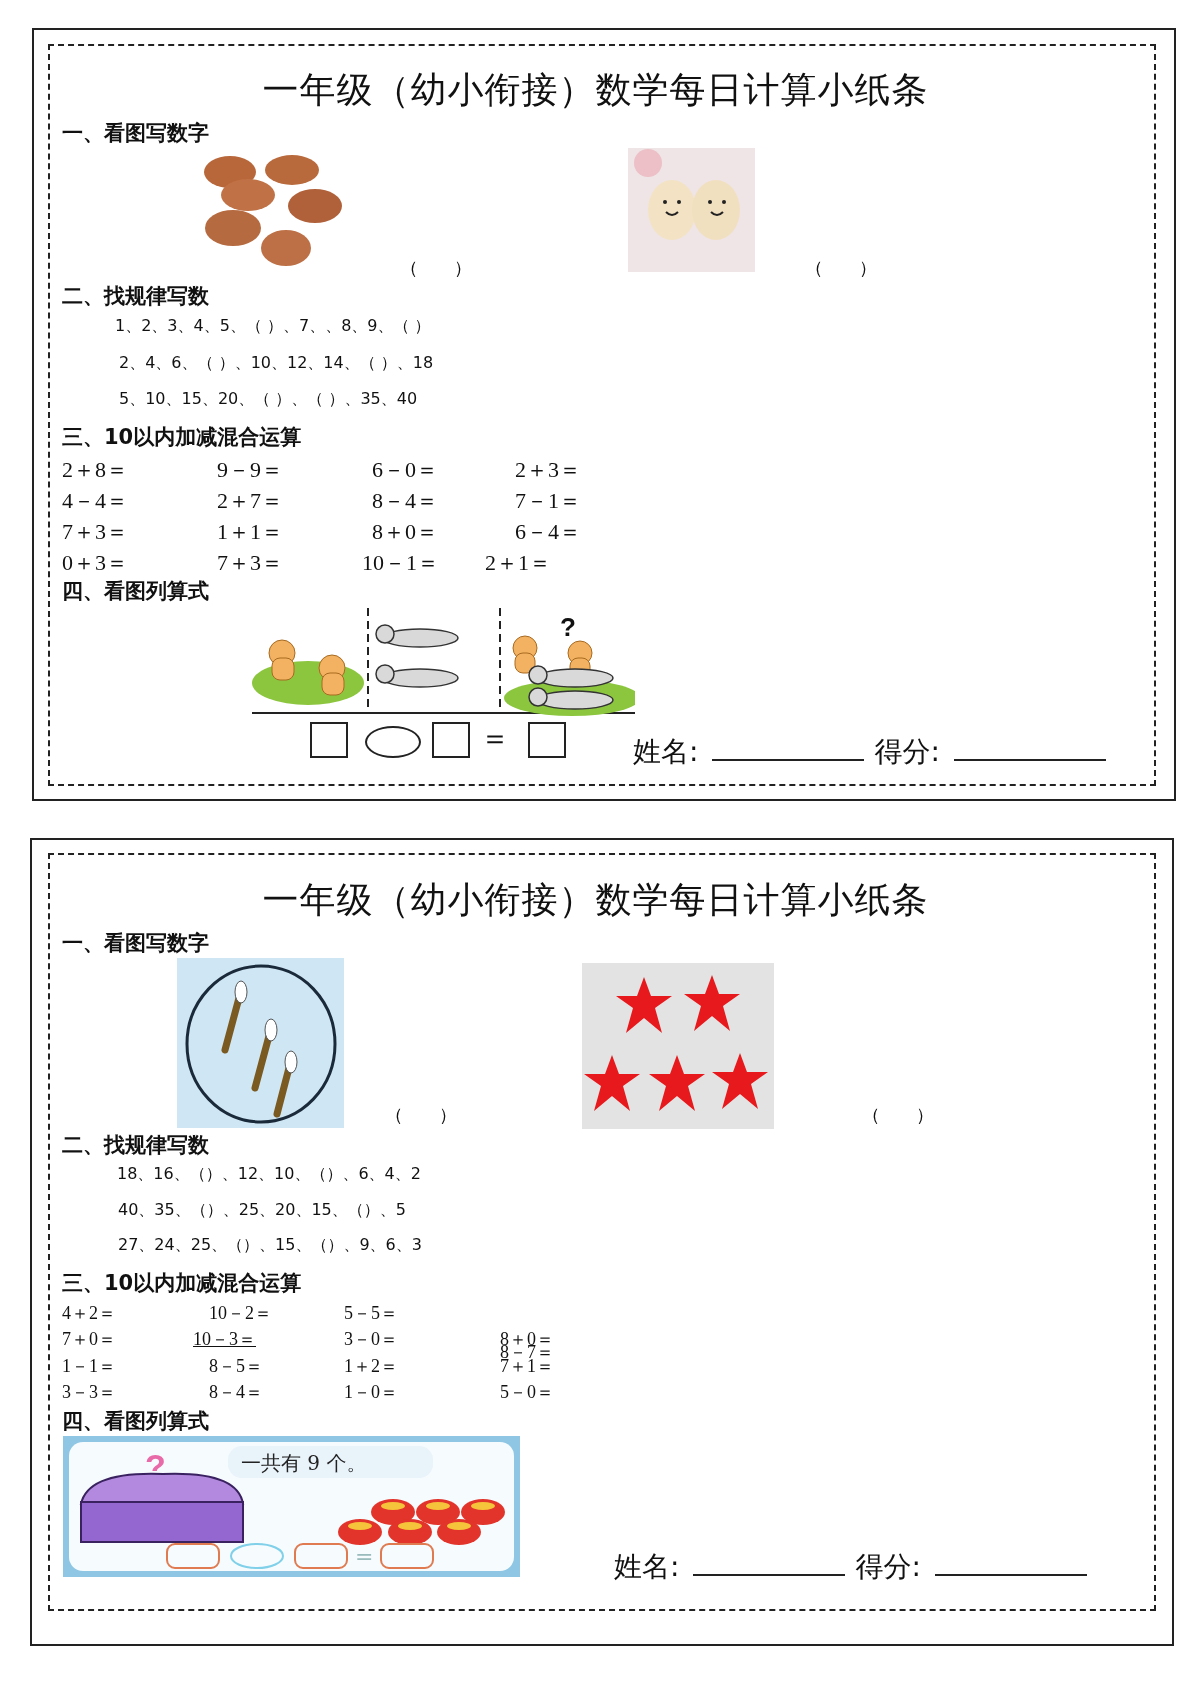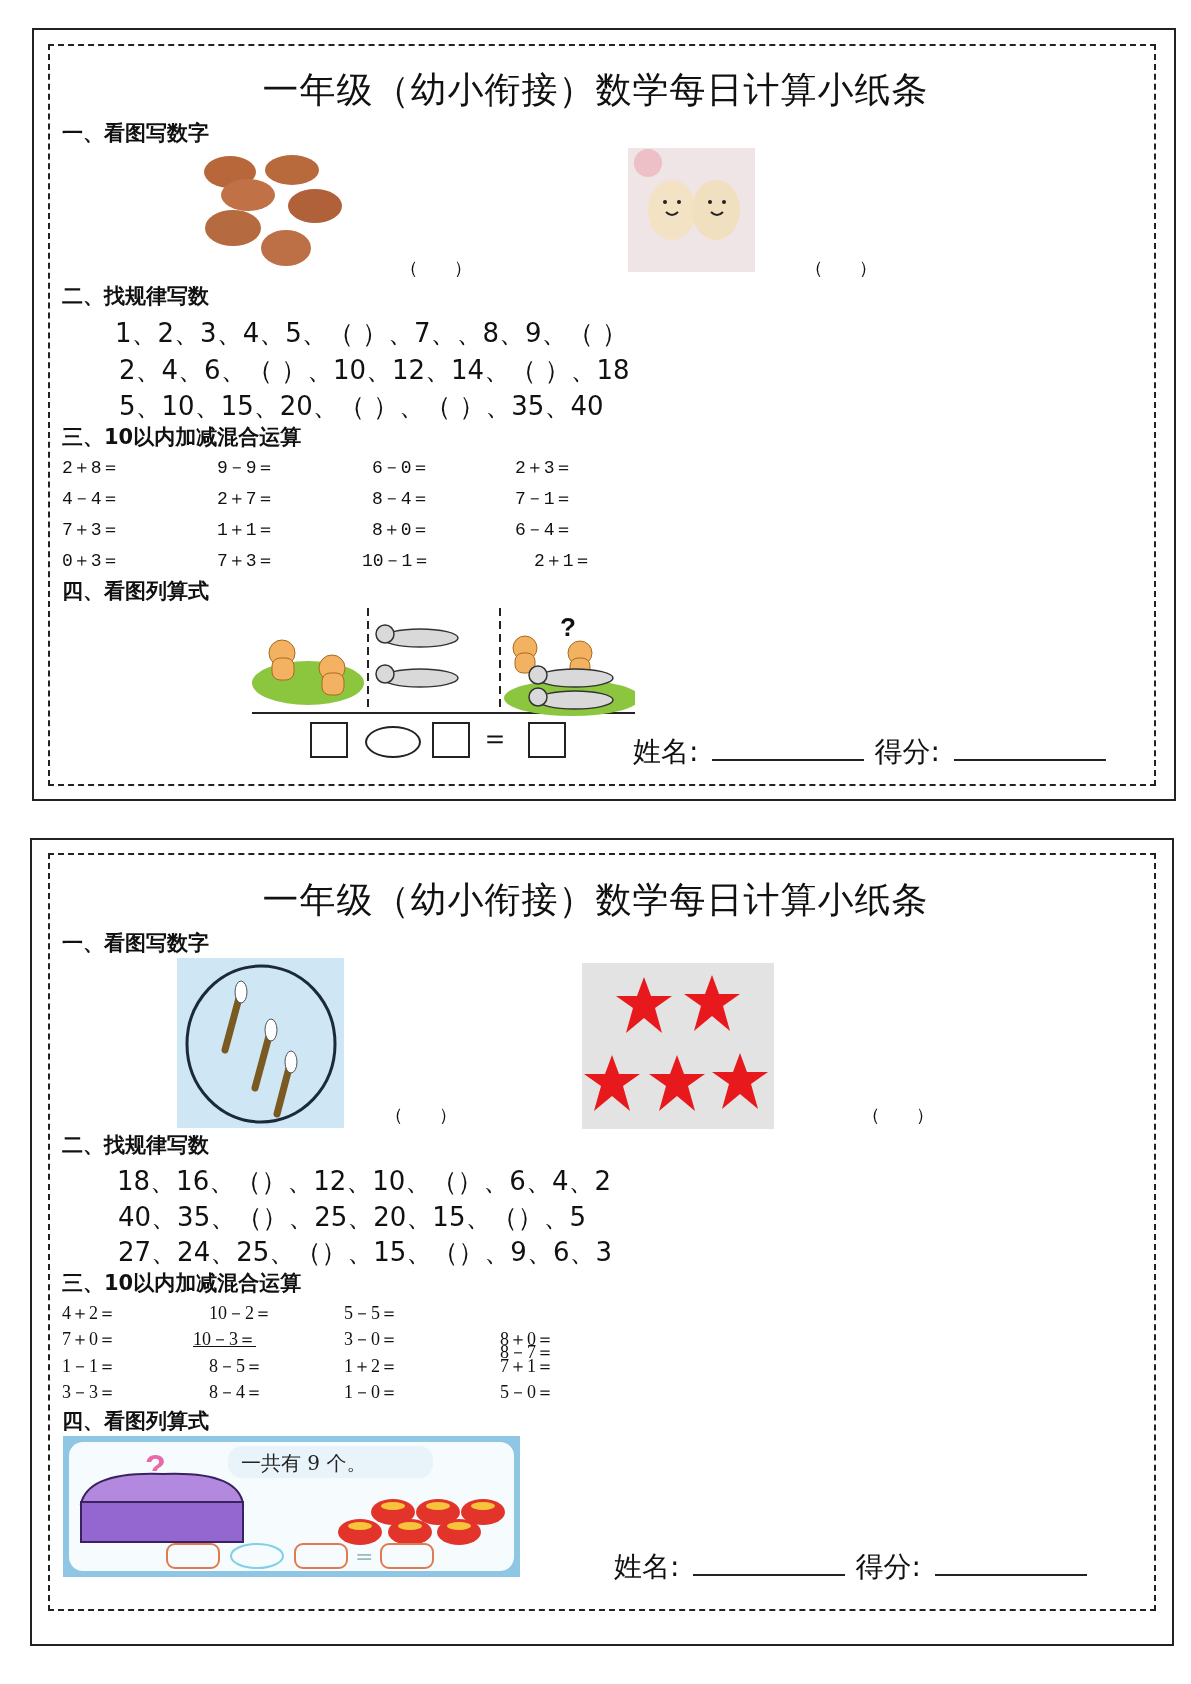--- a/index.html
+++ b/index.html
@@ -2,22 +2,22 @@
 <html><head>
 <meta charset="utf-8">
 <style>
   html,body{margin:0;padding:0;background:#fff;}
   body{width:1191px;height:1684px;position:relative;overflow:hidden;font-family:"DejaVu Sans","Liberation Sans",sans-serif;color:#111;}
   .abs{position:absolute;}
   .card{position:absolute;border:2px solid #222;box-sizing:border-box;}
   .dash{position:absolute;border:2px dashed #222;box-sizing:border-box;}
   .title{position:absolute;left:0;width:1191px;text-align:center;font-size:36px;font-weight:normal;letter-spacing:1px;}
   .sec{position:absolute;font-size:21px;font-weight:bold;}
-  .seq{position:absolute;font-size:26px;white-space:pre;}
-  .eq{position:absolute;font-family:Liberation Mono, monospace;font-size:18px;white-space:pre;}
+  .seq{position:absolute;font-size:16px;white-space:pre;}
+  .eq{position:absolute;font-family:Liberation Serif, serif;font-size:22px;white-space:pre;}
   .eq2{position:absolute;font-family:"Liberation Serif","DejaVu Serif",serif;font-size:18px;white-space:pre;}
   .paren{position:absolute;font-family:"Liberation Serif",serif;font-size:18px;white-space:pre;}
   .foot{position:absolute;font-size:28px;white-space:nowrap;}
   .line{display:inline-block;width:152px;border-bottom:2px solid #222;height:0;vertical-align:baseline;margin:0 10px 0 14px;}
   .pic{position:absolute;overflow:hidden;}
 </style>
 </head>
 <body>
 
 <div class="card" style="left:32px;top:28px;width:1144px;height:773px;"></div>
@@ -69,21 +69,21 @@
 <div class="eq" style="left:217px;top:486px;">2＋7＝</div>
 <div class="eq" style="left:372px;top:486px;">8－4＝</div>
 <div class="eq" style="left:515px;top:486px;">7－1＝</div>
 <div class="eq" style="left:62px;top:517px;">7＋3＝</div>
 <div class="eq" style="left:217px;top:517px;">1＋1＝</div>
 <div class="eq" style="left:372px;top:517px;">8＋0＝</div>
 <div class="eq" style="left:515px;top:517px;">6－4＝</div>
 <div class="eq" style="left:62px;top:548px;">0＋3＝</div>
 <div class="eq" style="left:217px;top:548px;">7＋3＝</div>
 <div class="eq" style="left:362px;top:548px;">10－1＝</div>
-<div class="eq" style="left:534px;top:548px;">2＋1＝</div>
+<div class="eq" style="left:485px;top:548px;">2＋1＝</div>
 
 <div class="sec" style="left:62px;top:577px;">四、看图列算式</div>
 
 <div class="pic" style="left:250px;top:608px;width:385px;height:150px;">
   <svg width="385" height="150" viewBox="0 0 385 150">
     <line x1="118" y1="0" x2="118" y2="105" stroke="#222" stroke-width="2" stroke-dasharray="8,5"></line>
     <line x1="250" y1="0" x2="250" y2="105" stroke="#222" stroke-width="2" stroke-dasharray="8,5"></line>
     <line x1="2" y1="105" x2="385" y2="105" stroke="#222" stroke-width="2"></line>
     <ellipse cx="58" cy="75" rx="56" ry="22" fill="#8cc63f"></ellipse>
     <g fill="#f2b261" stroke="#a86a20" stroke-width="1">

